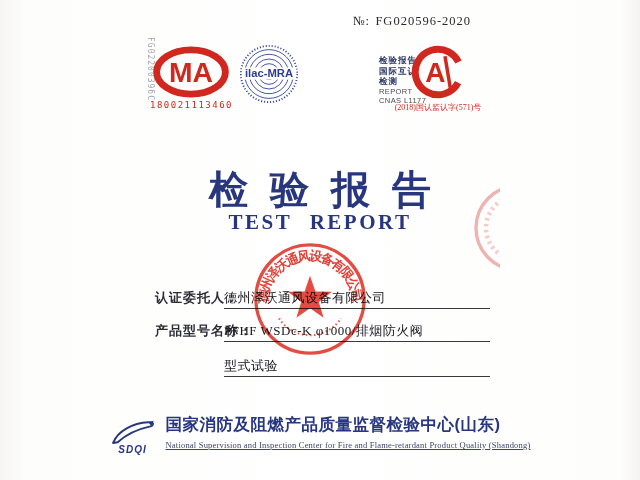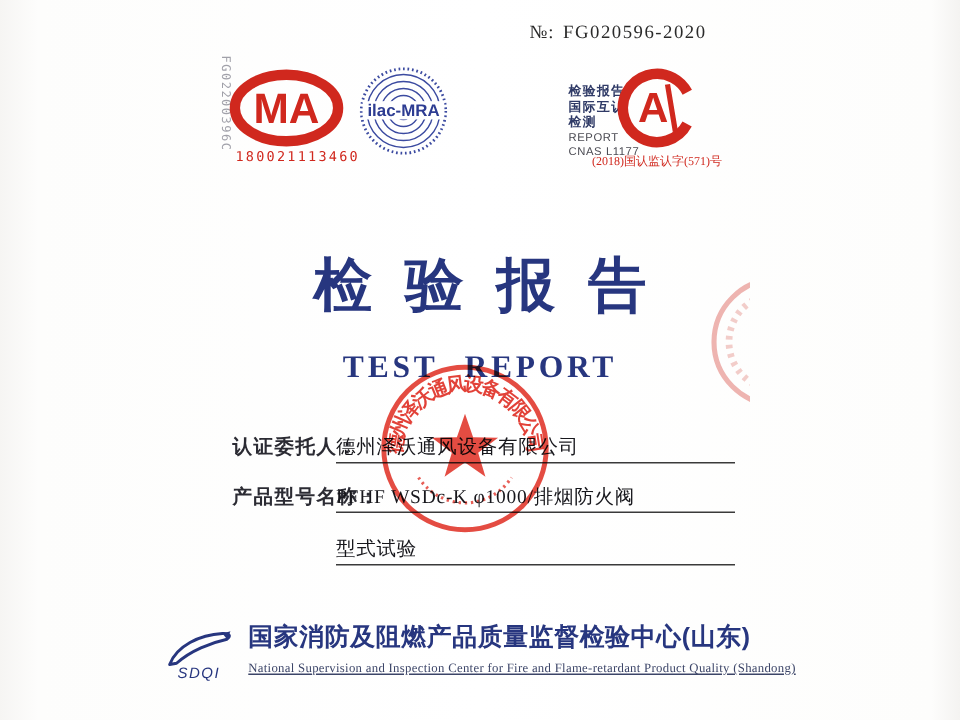--- a/index.html
+++ b/index.html
@@ -11,47 +11,47 @@
   .abs{position:absolute;}
   
   .report-no{left:353px;top:14px;font-size:12.5px;letter-spacing:.5px;color:#2a2a2a;}
   .report-no .num{margin-left:6px;letter-spacing:1px;}
   
   .side-code{left:146px;top:37px;writing-mode:vertical-rl;font-size:8px;color:#8a8a95;
     font-family:"DejaVu Sans Mono",monospace;letter-spacing:1px;opacity:.8;}
   
   .mark{text-align:center;}
   .cma{left:152px;top:46px;width:78px;}
-  .cma-num{left:150px;top:100px;width:90px;text-align:right;font-size:9px;color:#d0281e;
+  .cma-num{left:150px;top:100px;width:90px;text-align:left;font-size:9px;color:#d0281e;
     letter-spacing:1.5px;font-family:"DejaVu Sans Mono",monospace;}
   .ilac{left:239px;top:44px;}
   .cnas{left:300px;top:61px;}
   .cnas-text{left:379px;top:55px;line-height:1.25;}
   .cnas-text .zh{font-size:8.5px;font-weight:bold;color:#2f3a66;letter-spacing:1px;}
   .cnas-text .en{font-size:7.5px;color:#4a4a52;letter-spacing:.4px;font-family:"Liberation Sans",sans-serif;}
   .cal{left:410px;top:44px;}
   .cal-caption{left:388px;top:102px;width:100px;text-align:center;font-size:8px;color:#d0281e;letter-spacing:0;}
   
   .title-zh{left:0;right:0;top:163px;text-align:center;font-family:"Liberation Sans","DejaVu Sans",sans-serif;
     font-size:39px;font-weight:700;color:#27367f;letter-spacing:22px;text-indent:22px;}
-  .title-en{left:0;right:0;top:232px;text-align:center;font-size:21px;font-weight:bold;color:#27367f;
+  .title-en{left:0;right:0;top:210px;text-align:center;font-size:21px;font-weight:bold;color:#27367f;
     letter-spacing:2.5px;word-spacing:10px;}
   
   .field-label{left:155px;font-size:13px;color:#2b2b33;letter-spacing:1px;font-weight:bold;
     font-family:Liberation Serif, serif;}
   .field-value{left:224px;width:266px;height:17px;border-bottom:1.5px solid #3a3a3a;
     font-size:13px;color:#17171c;letter-spacing:.5px;padding-bottom:2px;white-space:nowrap;overflow:hidden;}
   .r1{top:289px;} .r2{top:322px;} .r3{top:357px;}
   
   .company-seal{left:252px;top:241px;mix-blend-mode:multiply;opacity:.92;}
   .partial-seal{left:474px;top:182px;width:26px;height:92px;overflow:hidden;opacity:.85;}
   
   .footer{left:0;right:0;top:414px;display:flex;justify-content:center;align-items:flex-start;gap:10px;}
   .footer-logo{display:flex;flex-direction:column;align-items:center;margin-top:6px;}
-  .footer-logo .sdqi{font-family:"Liberation Sans",sans-serif;font-style:italic;font-weight:400;
+  .footer-logo .sdqi{font-family:"Liberation Sans",sans-serif;font-style:italic;font-weight:700;
     font-size:10px;color:#27367f;letter-spacing:1px;margin-top:-2px;}
   .org-zh{font-family:"Liberation Sans","DejaVu Sans",sans-serif;font-size:16.5px;font-weight:900;
     color:#27367f;letter-spacing:.5px;}
   .org-en{font-size:8.5px;color:#3c4568;text-align:center;margin-top:4px;letter-spacing:.2px;text-decoration:underline;}
 </style>
 </head>
 <body>
 
 <div class="page">
 

